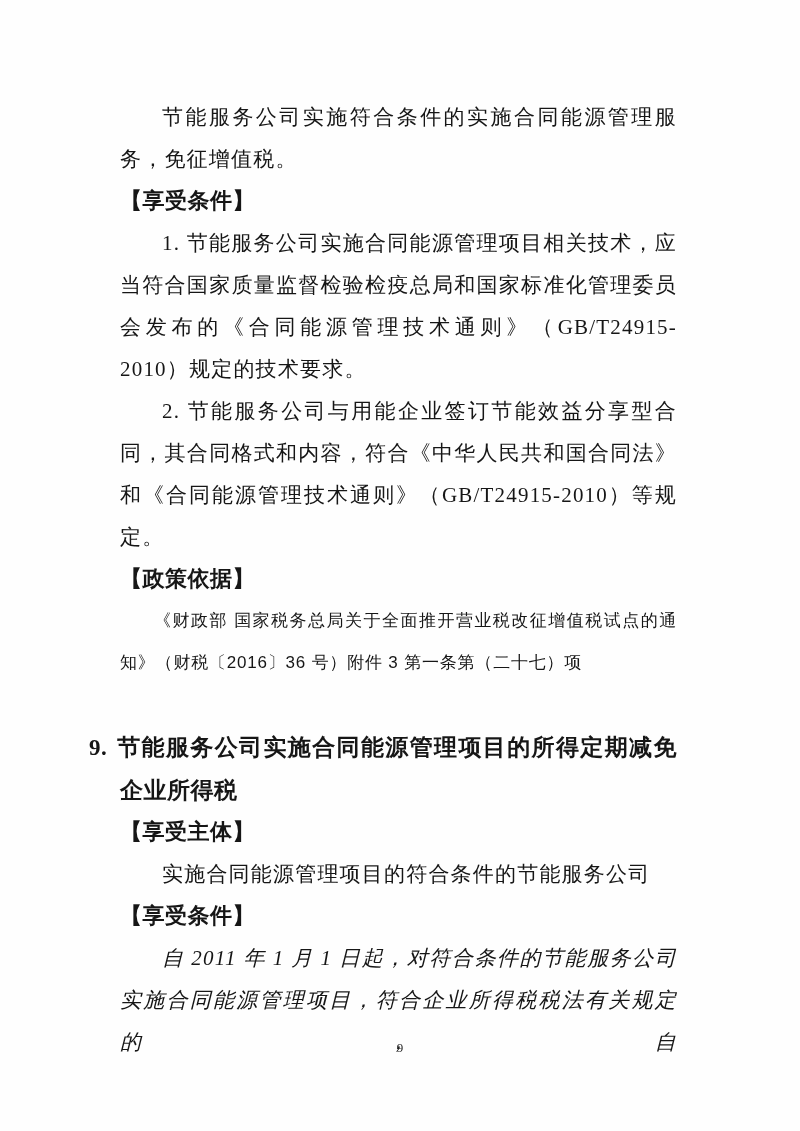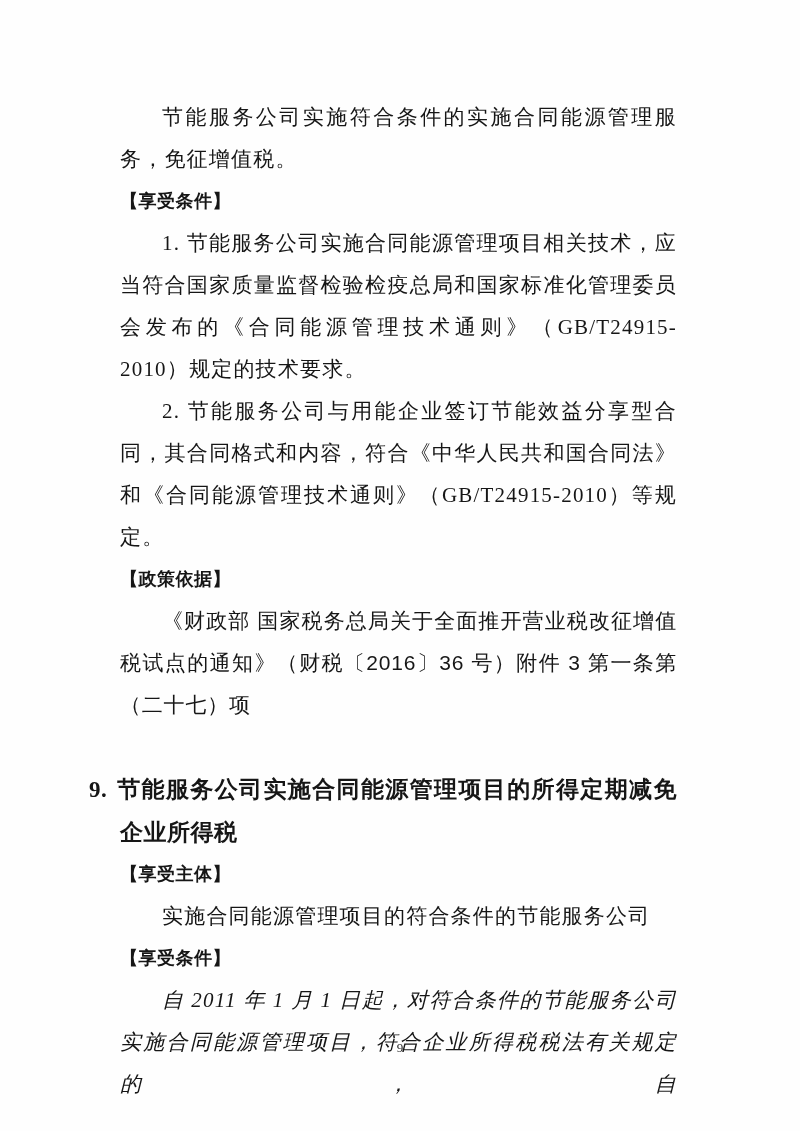--- a/index.html
+++ b/index.html
@@ -35,26 +35,26 @@
     text-indent: 2em;
   }
   
   .body-para.cont {
     text-align-last: justify;
     font-style: italic;
   }
   .bracket-header {
     font-family: "Liberation Sans", "DejaVu Sans", sans-serif;
     font-weight: bold;
-    font-size: 18px;
+    font-size: 22px;
     letter-spacing: 0.5px;
   }
   .policy-ref {
     font-family: "Liberation Sans", "DejaVu Sans", sans-serif;
-    font-size: 21px;
+    font-size: 17px;
     text-indent: 2em;
     letter-spacing: 0.8px;
   }
   .section-heading {
     font-family: "Liberation Sans", "DejaVu Sans", sans-serif;
     font-weight: bold;
     font-size: 23px;
     margin-top: 42px !important;
     padding-left: 31px;
     text-indent: -31px;

